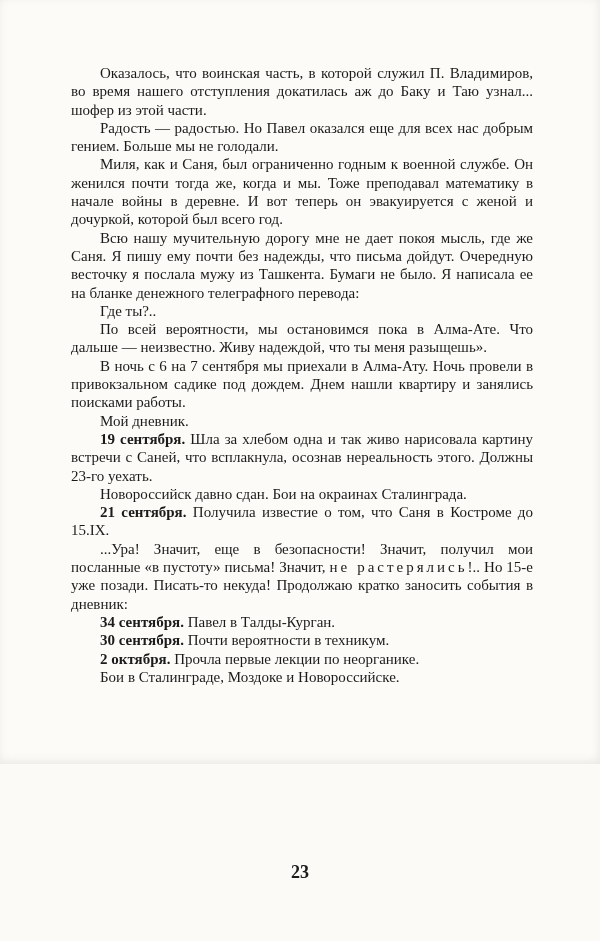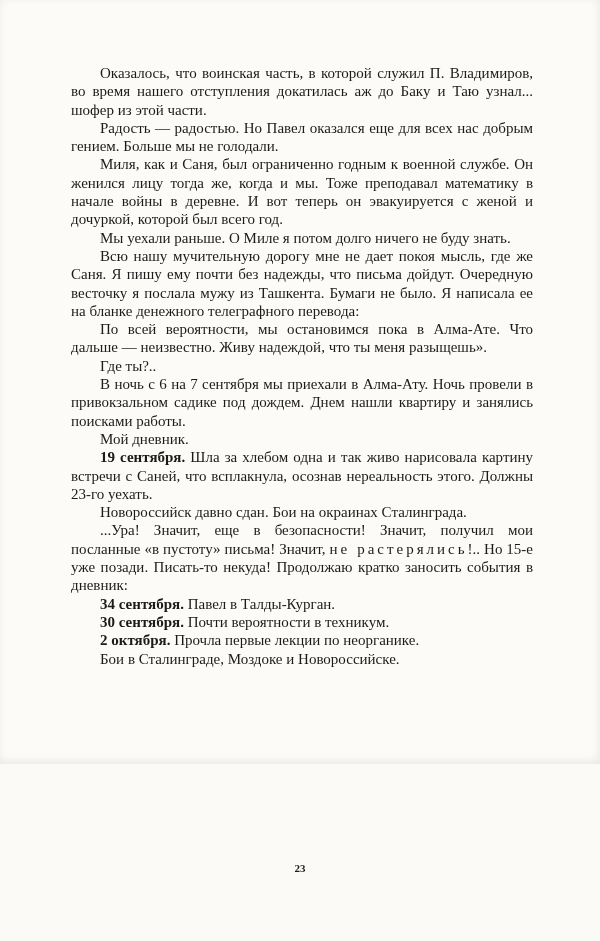--- a/index.html
+++ b/index.html
@@ -42,45 +42,45 @@
   }
   .sp {
     letter-spacing: 3px;
   }
   .folio {
     position: absolute;
     top: 862px;
     left: 0;
     width: 600px;
     text-align: center;
-    font-size: 11px;
+    font-size: 18px;
     font-weight: bold;
     color: #1b1b1b;
   }
 </style>
 </head>
 <body>
 
 <div class="page">
   <div class="text-block">
 
     <p>Оказалось, что воинская часть, в которой служил П. Владимиров, во время нашего отступления докатилась аж до Баку и Таю узнал... шофер из этой части.</p>
     <p>Радость — радостью. Но Павел оказался еще для всех нас добрым гением. Больше мы не голодали.</p>
-    <p>Миля, как и Саня, был ограниченно годным к военной службе. Он женился лицу тогда же, когда и мы. Тоже преподавал математику в начале войны в деревне. И вот теперь он эвакуируется с женой и дочуркой, которой был всего год.</p>
-    <p>Мы уехали раньше. О Миле я потом долго ничего не буду знать.</p>
+    <p>Миля, как и Саня, был ограниченно годным к военной службе. Он женился почти тогда же, когда и мы. Тоже преподавал математику в начале войны в деревне. И вот теперь он эвакуируется с женой и дочуркой, которой был всего год.</p>
     <p>Всю нашу мучительную дорогу мне не дает покоя мысль, где же Саня. Я пишу ему почти без надежды, что письма дойдут. Очередную весточку я послала мужу из Ташкента. Бумаги не было. Я написала ее на бланке денежного телеграфного перевода:</p>
+    <p>Где ты?..</p>
     <p>По всей вероятности, мы остановимся пока в Алма-Ате. Что дальше — неизвестно. Живу надеждой, что ты меня разыщешь».</p>
-    <p>Где ты?..</p>
     <p>В ночь с 6 на 7 сентября мы приехали в Алма-Ату. Ночь провели в привокзальном садике под дождем. Днем нашли квартиру и занялись поисками работы.</p>
     <p>Мой дневник.</p>
 
     <p><b class="lead">19 сентября.</b> <span>Шла за хлебом одна и так живо нарисовала картину встречи с Саней, что всплакнула, осознав нереальность этого. Должны 23-го уехать.</span></p>
 
     <p>Новороссийск давно сдан. Бои на окраинах Сталинграда.</p>
 
+    <p><b class="lead">21 сентября.</b> <span>Получила известие о том, что Саня в Костроме до 15.IX.</span></p>
 
     <p><span>...Ура! Значит, еще в безопасности! Значит, получил мои посланные «в пустоту» письма! Значит, </span><span class="sp">не растерялись</span><span>!.. Но 15-е уже позади. Писать-то некуда! Продолжаю кратко заносить события в дневник:</span></p>
 
     <p><b class="lead">34 сентября.</b> <span>Павел в Талды-Курган.</span></p>
 
     <p><b class="lead">30 сентября.</b> <span>Почти вероятности в техникум.</span></p>
 
     <p><b class="lead">2 октября.</b> <span>Прочла первые лекции по неорганике.</span></p>
 
     <p>Бои в Сталинграде, Моздоке и Новороссийске.</p>

